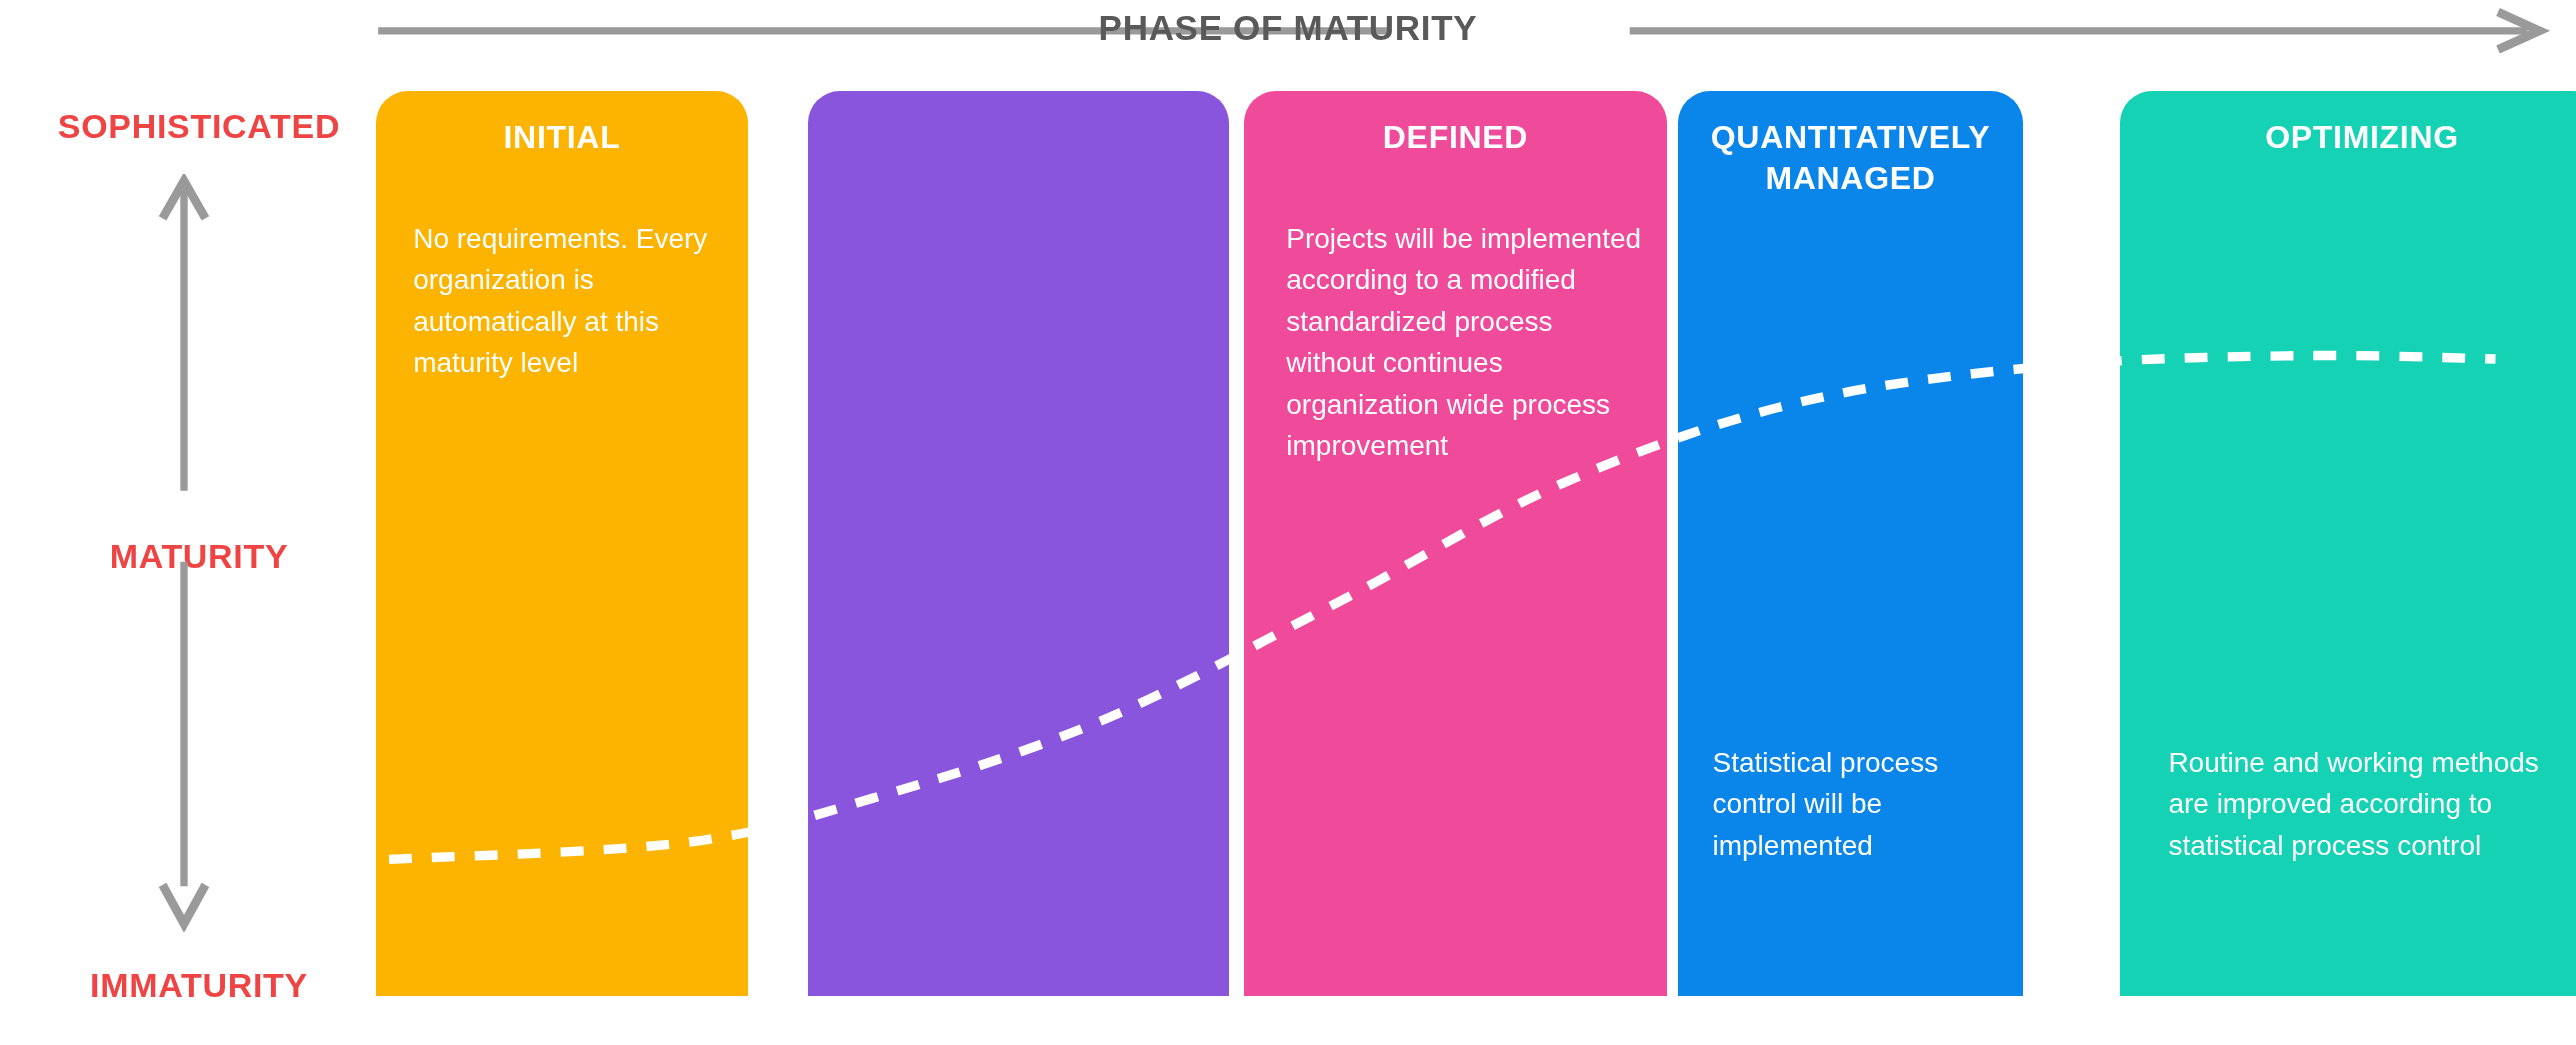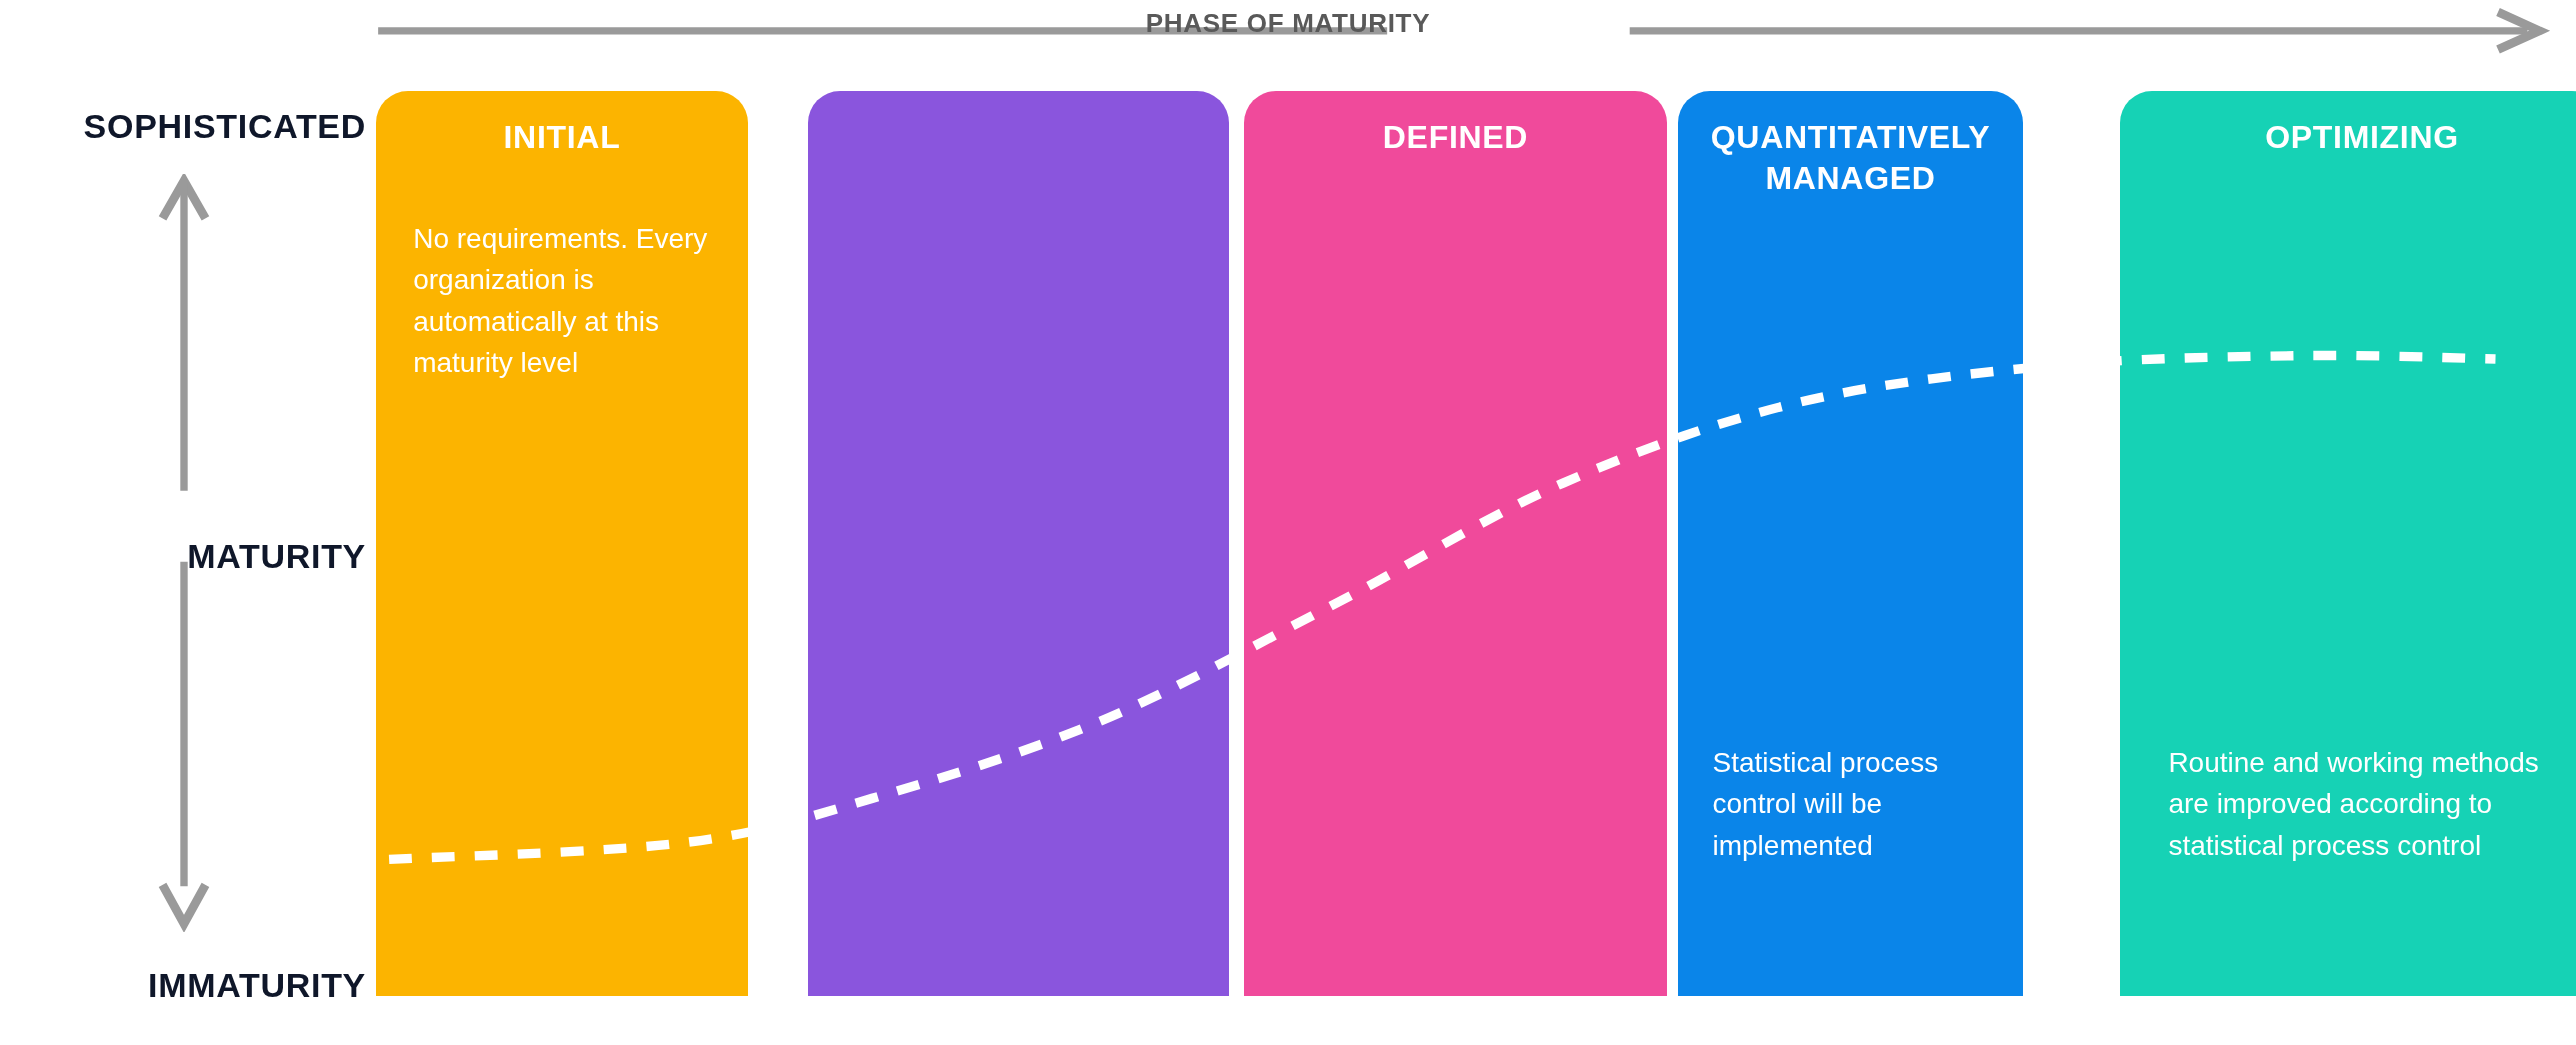--- a/index.html
+++ b/index.html
@@ -8,31 +8,32 @@
     width:2576px; height:1046px;
     font-family:"Liberation Sans", sans-serif;
     position:relative; overflow:hidden;
   }
 
   
   #top-axis { position:absolute; left:0; top:0; width:2576px; height:67px; }
   .axis-label-top {
     position:absolute; left:0; top:8px; width:2576px;
     text-align:center;
-    font-size:26px; font-weight:bold; letter-spacing:0.7px;
+    font-size:35px; font-weight:bold; letter-spacing:0.7px;
     color:#595959;
   }
 
   
   .side-label {
     position:absolute;
-    text-align:right;
+    text-align:center;
     font-size:34px; font-weight:bold; letter-spacing:0.7px;
-    color:#0f172a;
+    color:#ef4444;
     white-space:nowrap;
+    margin-left:16px;
   }
   #label-sophisticated { left:0;  top:107px;  width:366px; }
   #label-maturity      { left:0;  top:537px;  width:366px; }
   #label-immaturity    { left:0;  top:966px; width:366px; }
 
   #vert-axis { position:absolute; left:127px; top:174px; width:114px; height:758px; }
 
   
   #columns { position:absolute; left:0; top:0; width:2576px; height:1046px; }
   .col {
@@ -95,20 +96,21 @@
   <div class="col" id="col-0" style="left: 376px; width: 372px; background: rgb(252, 180, 0);">
     <div class="col-title">INITIAL</div>
     <div class="col-body body-top">No requirements. Every organization is automatically at this maturity level</div>
   </div>
 
   <div class="col" id="col-1" style="left: 808px; width: 421px; background: rgb(138, 85, 221);">
   </div>
 
   <div class="col" id="col-2" style="left: 1244px; width: 423px; background: rgb(240, 74, 155);">
     <div class="col-title">DEFINED</div>
+    <div class="col-body body-top">Projects will be implemented according to a modified standardized process without continues organization wide process improvement</div>
   </div>
 
   <div class="col" id="col-3" style="left: 1678px; width: 345px; background: rgb(10, 133, 233);">
     <div class="col-title">QUANTITATIVELY MANAGED</div>
     <div class="col-body body-bottom">Statistical process control will be implemented</div>
   </div>
 
   <div class="col" id="col-4" style="left: 2120px; width: 484px; background: rgb(22, 210, 181);">
     <div class="col-title">OPTIMIZING</div>
     <div class="col-body body-bottom">Routine and working methods are improved according to statistical process control</div>

